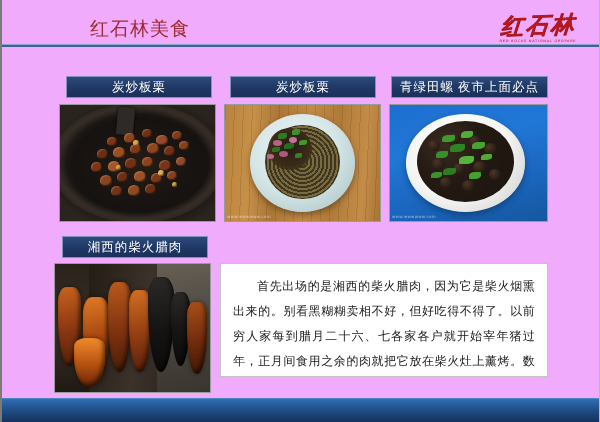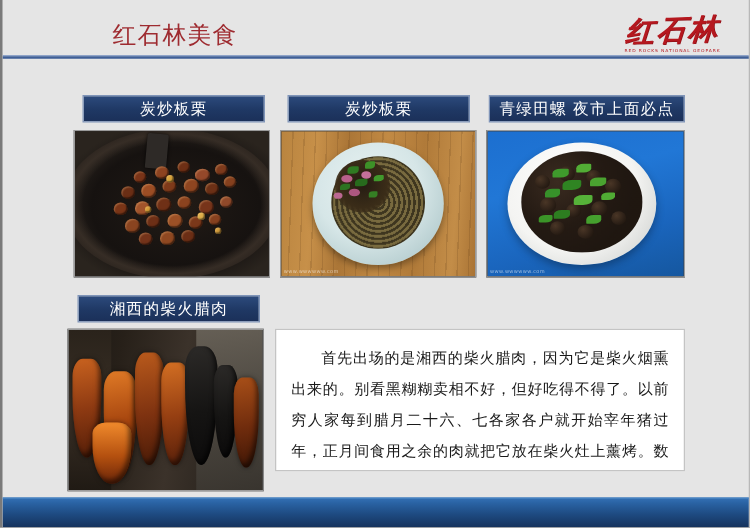--- a/index.html
+++ b/index.html
@@ -7,21 +7,21 @@
     padding: 0;
     background: #888;
   }
   body {
     font-family: "DejaVu Sans", "Liberation Sans", sans-serif;
   }
   #slide {
     position: relative;
     width: 600px;
     height: 422px;
-    background: #e5e5e5;
+    background: #f0abfc;
     overflow: hidden;
     box-sizing: border-box;
     border-left: 2px solid #7a7a7a;
     border-right: 1px solid #b8b8b8;
   }
 
   
   #header-title {
     position: absolute;
     left: 88px;
@@ -347,21 +347,21 @@
       <div class="herb" style="left:30%;top:36%;width:8px;height:5px;background:#2d7321;"></div>
       <div class="herb" style="left:45%;top:41%;width:7px;height:5px;background:#357f24;"></div>
       <div class="herb" style="left:31%;top:30%;width:9px;height:6px;background:#b9608a;border-radius:50%;"></div>
       <div class="herb" style="left:41%;top:28%;width:8px;height:6px;background:#c4709a;border-radius:50%;"></div>
       <div class="herb" style="left:35%;top:40%;width:9px;height:6px;background:#ad5780;border-radius:50%;"></div>
       <div class="herb" style="left:27%;top:42%;width:7px;height:5px;background:#bb6891;border-radius:50%;"></div>
       <div class="wm">www.wwwwww.com</div>
     </div>
   </div>
 
-  <div class="caption-bar" style="left:389px; top:76px; width:157px; height:22px;">青绿田螺 夜市上面必点</div>
+  <div class="caption-bar" style="left:389px; top:76px; width:157px; height:22px;font-family:Liberation Serif, serif;">青绿田螺 夜市上面必点</div>
 
   <div class="photo" style="left:387px; top:104px; width:159px; height:118px;">
     <div class="photo-inner p3-bg">
       <div class="p3-plate"></div>
       <div class="p3-food"></div>
       <div class="snail" style="left:24%;top:30%;width:12px;height:11px;"></div>
       <div class="snail" style="left:36%;top:24%;width:13px;height:12px;"></div>
       <div class="snail" style="left:50%;top:27%;width:12px;height:11px;"></div>
       <div class="snail" style="left:60%;top:33%;width:13px;height:12px;"></div>
       <div class="snail" style="left:27%;top:46%;width:13px;height:12px;"></div>

